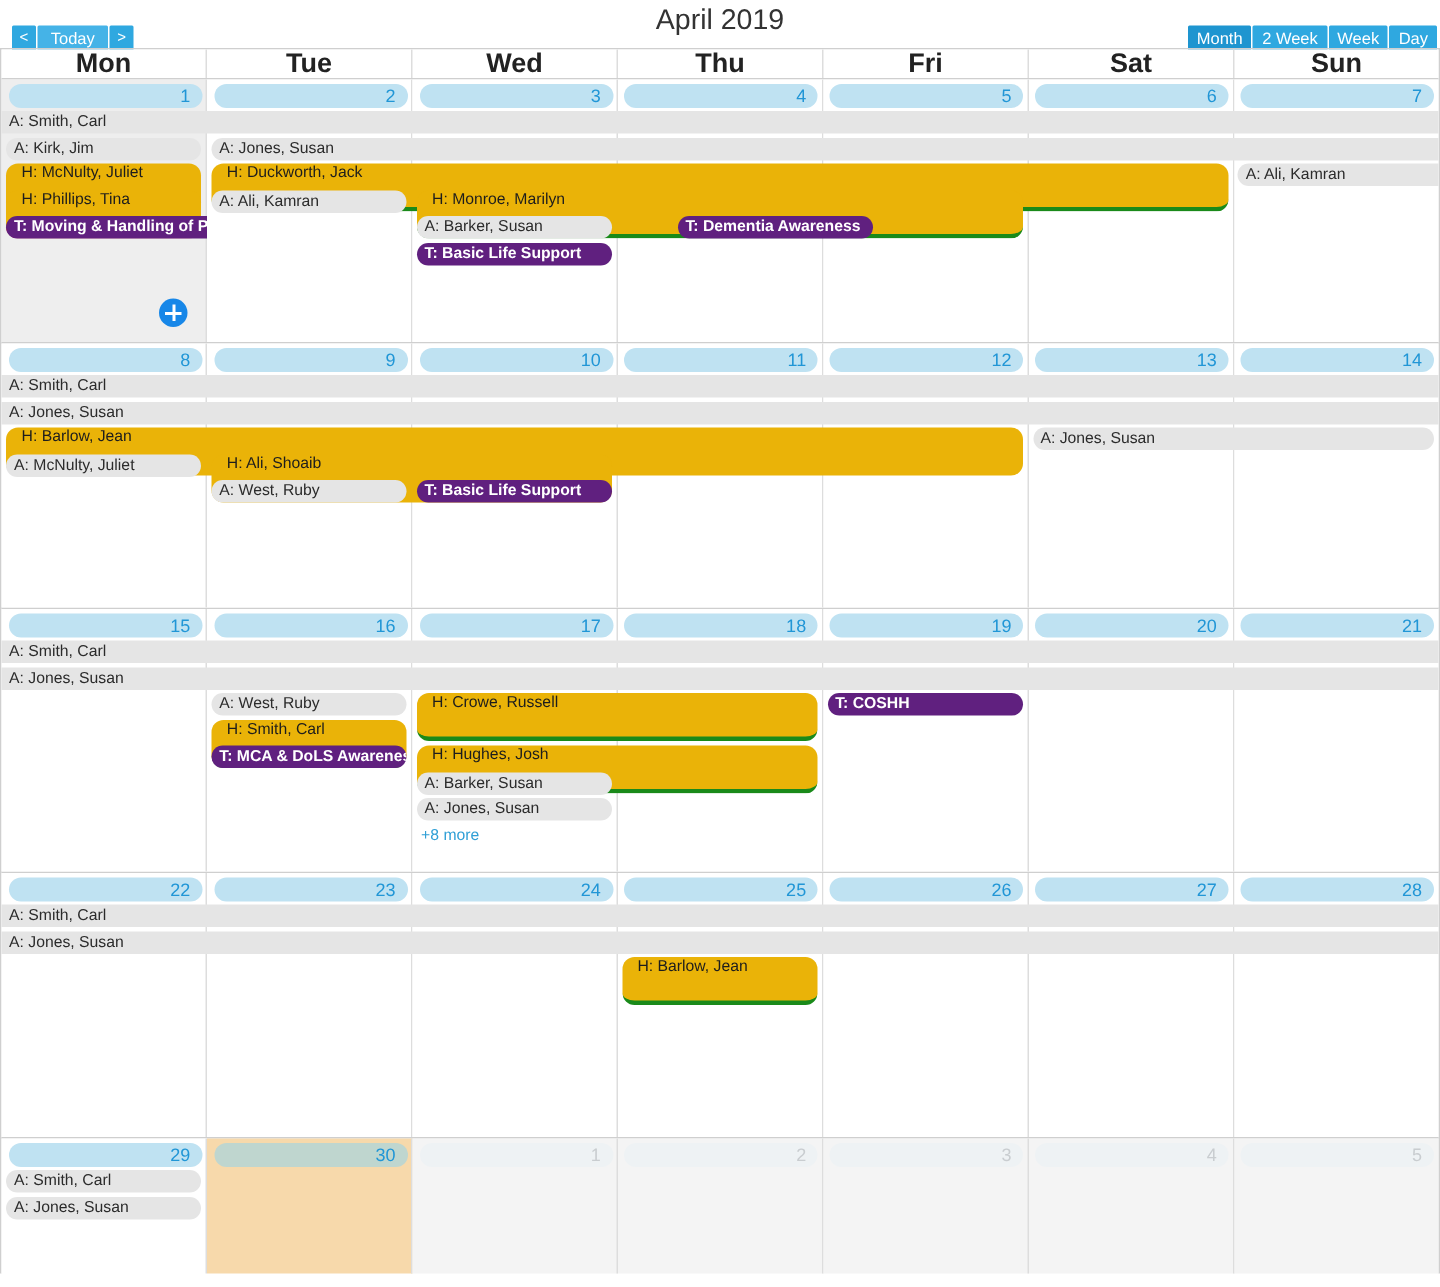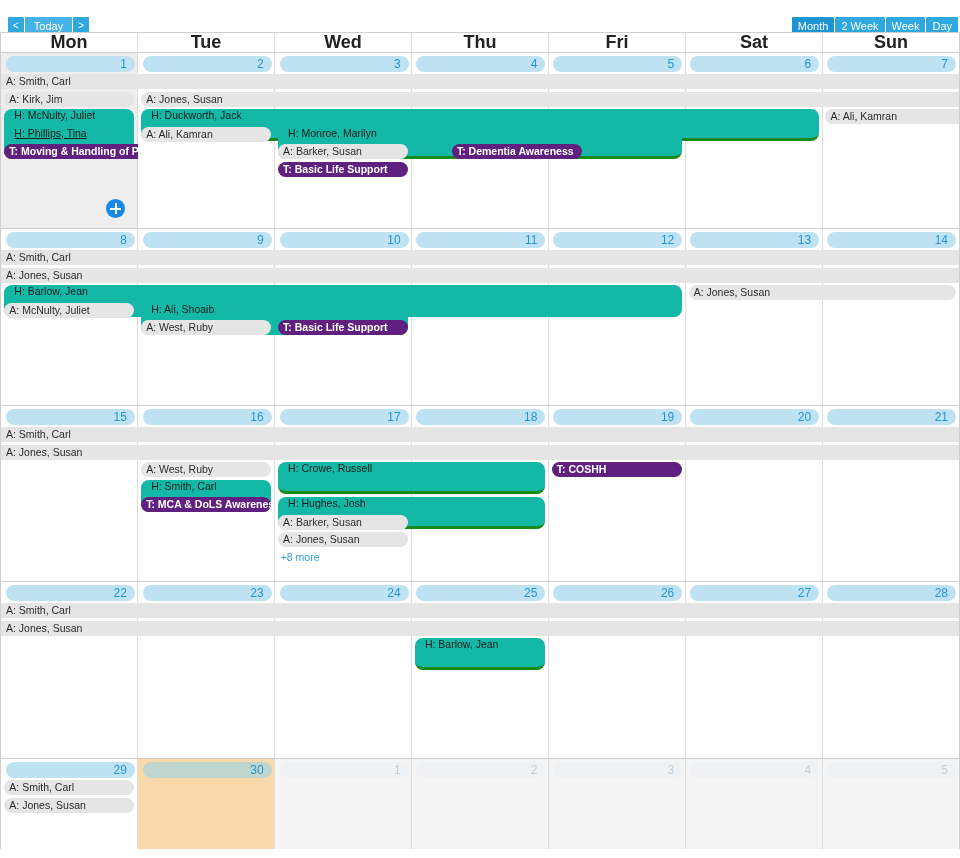--- a/index.html
+++ b/index.html
@@ -164,21 +164,21 @@
     white-space: nowrap;
     overflow: hidden;
     cursor: pointer;
     color: #222222;
   }
   .ev.rl { border-top-left-radius: 8px; border-bottom-left-radius: 8px; }
   .ev.rr { border-top-right-radius: 8px; border-bottom-right-radius: 8px; }
 
   .ev.appt { background: #e5e5e5; color: #2b2b2b; }
   .ev.holiday {
-    background: #14b8a6;
+    background: #eab308;
     color: #1d1d1d;
     height: 32px;
     line-height: 13px;
     padding-left: 10px;
   }
   .ev.holiday.b-green { border-bottom: 3px solid #1a8a1a; }
   .ev.holiday.b-red { border-bottom: 3px solid #f01414; }
   .ev.training {
     background: #60207f;
     color: #ffffff;
@@ -192,20 +192,21 @@
     color: #2f9fd6;
     padding-left: 6px;
     cursor: pointer;
     text-decoration: none;
   }
 </style>
 </head>
 <body>
 
 <div class="toolbar">
+  <div class="title">April 2019</div>
   <div class="btn-group left">
     <button class="btn nav">&lt;</button>
     <button class="btn today">Today</button>
     <button class="btn nav">&gt;</button>
   </div>
   <div class="btn-group right">
     <button class="btn active">Month</button>
     <button class="btn">2 Week</button>
     <button class="btn">Week</button>
     <button class="btn">Day</button>
@@ -265,21 +266,21 @@
           <div class="ev-row">
             <div class="ev appt rl rr" style="left: 0.35%; width: 13.5857%;">A: Kirk, Jim</div>
             <div class="ev appt rl" style="left: 14.6357%; width: 85.3643%;">A: Jones, Susan</div>
           </div>
           <div class="ev-row">
             <div class="ev holiday b-red rl rr" style="left: 0.35%; width: 13.5857%;">H: McNulty, Juliet</div>
             <div class="ev holiday b-green rl rr" style="left: 14.6357%; width: 70.7286%;">H: Duckworth, Jack</div>
             <div class="ev appt rl" style="left: 86.0643%; width: 13.9357%;">A: Ali, Kamran</div>
           </div>
           <div class="ev-row">
-            <div class="ev holiday b-red rl rr" style="left: 0.35%; width: 13.5857%; text-decoration: underline;">H: Phillips, Tina</div>
+            <div class="ev holiday b-red rl rr" style="left: 0.35%; width: 13.5857%;">H: Phillips, Tina</div>
             <div class="ev appt rl rr" style="left: 14.6357%; width: 13.5857%;">A: Ali, Kamran</div>
             <div class="ev holiday b-green rl rr" style="left: 28.9214%; width: 42.1571%;">H: Monroe, Marilyn</div>
           </div>
           <div class="ev-row">
             <div class="ev training rl" style="left: 0.35%; width: 13.9357%;">T: Moving &amp; Handling of People</div>
             <div class="ev appt rl rr" style="left: 28.9214%; width: 13.5857%;">A: Barker, Susan</div>
             <div class="ev training rl rr" style="left: 43.2071%; width: 13.5857%; margin-left: 37px;">T: Dementia Awareness</div>
           </div>
           <div class="ev-row">
             <div class="ev training rl rr" style="left: 28.9214%; width: 13.5857%;">T: Basic Life Support</div>

